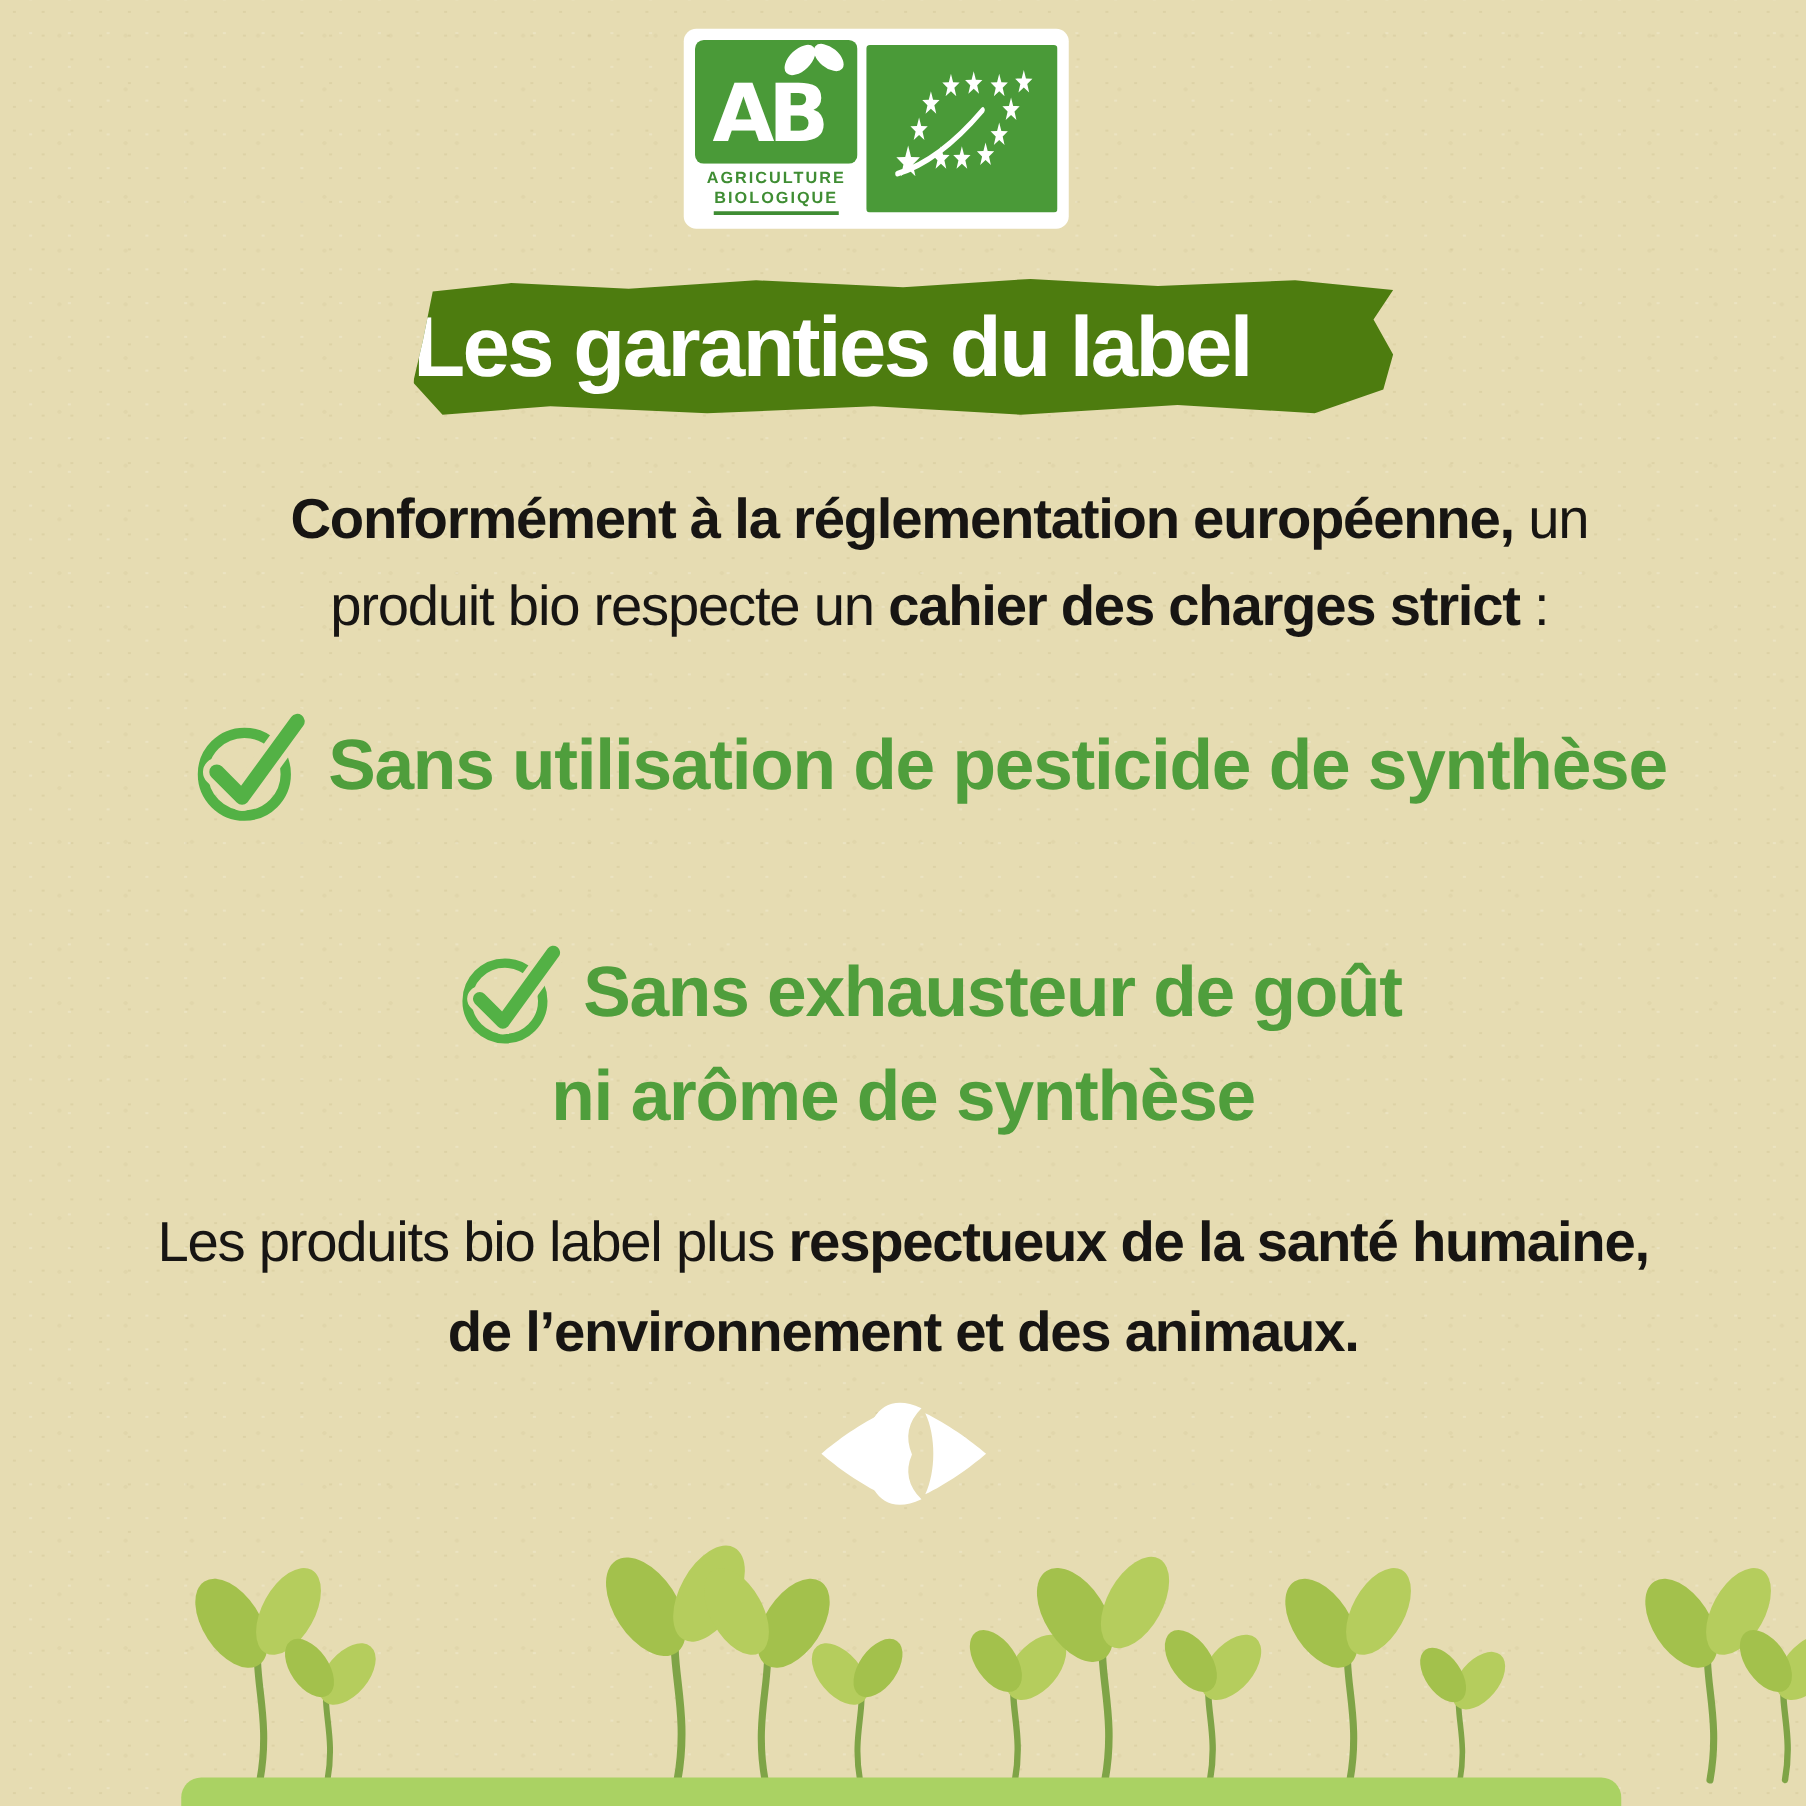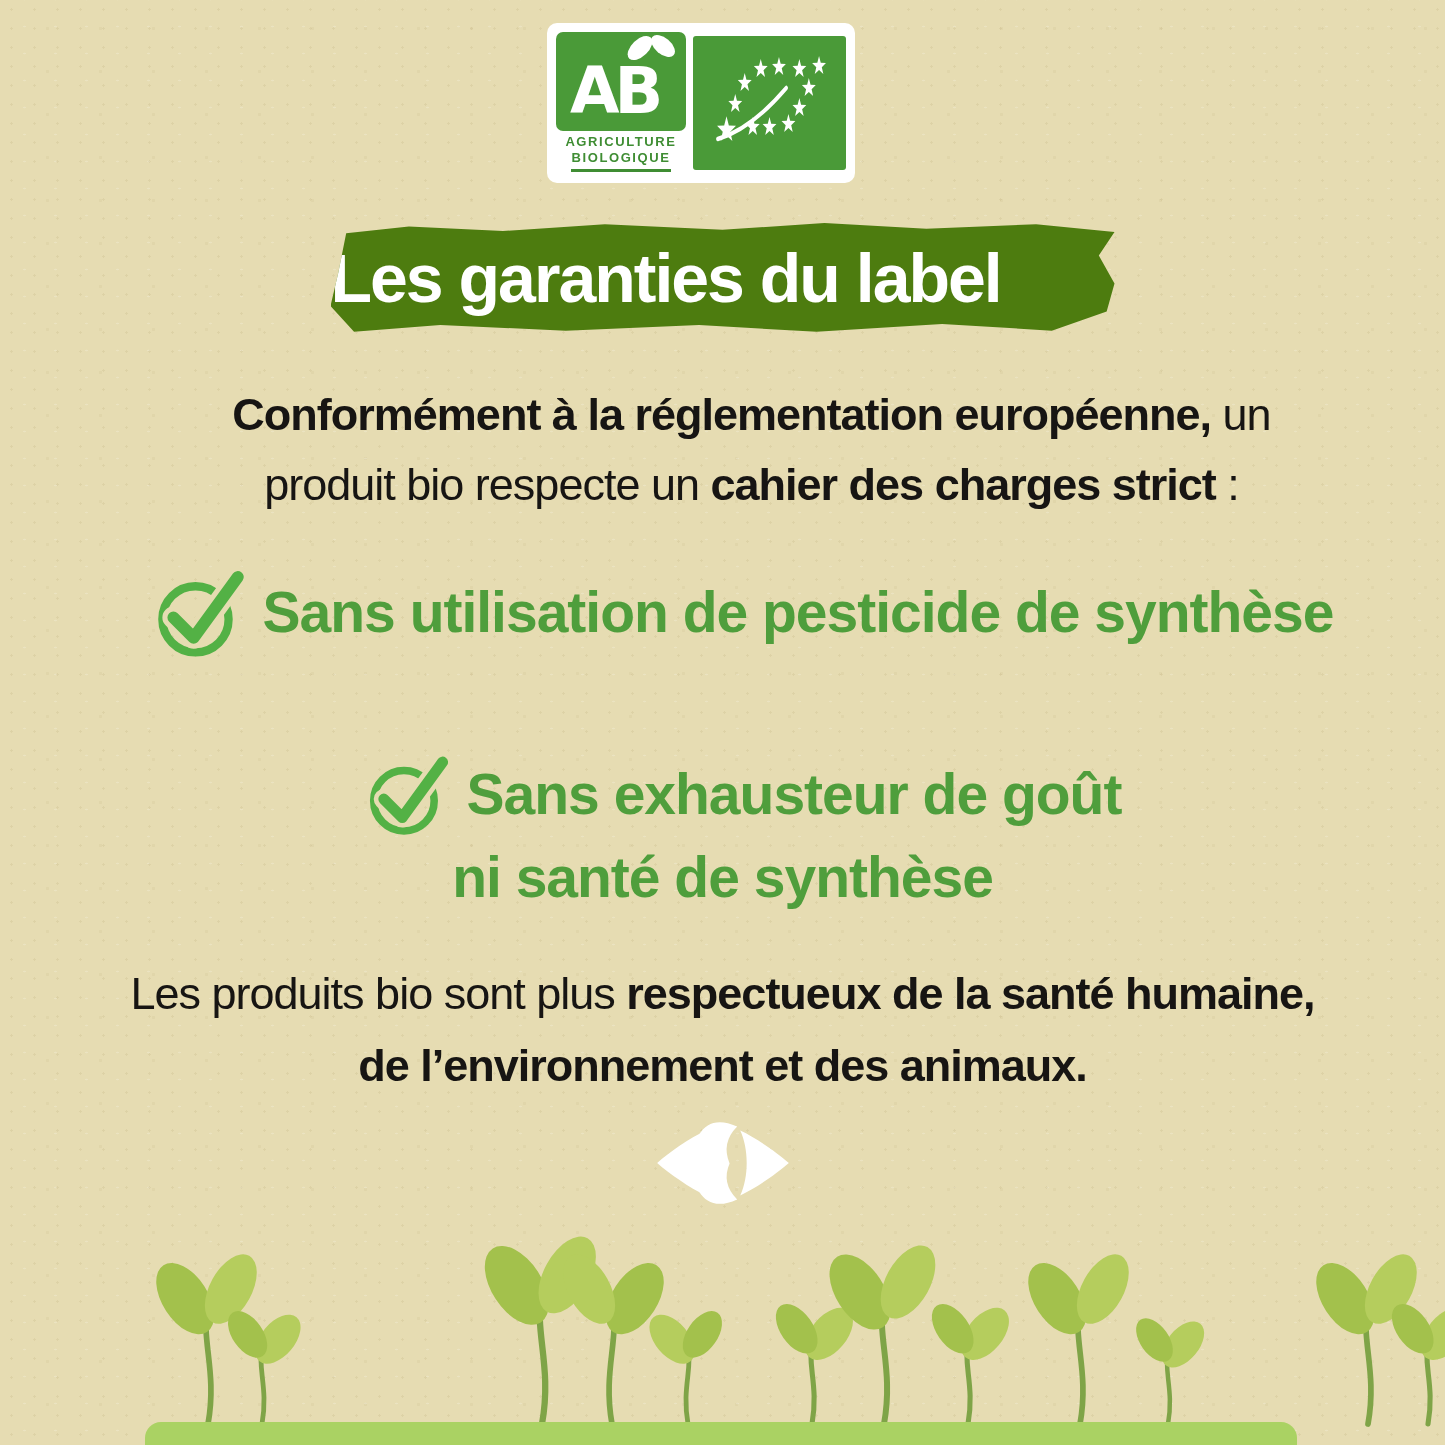--- a/index.html
+++ b/index.html
@@ -129,25 +129,25 @@
 
 <div class="z bullet bullet-1">
   <div class="row1">
     <svg class="check" width="84" height="84" viewBox="0 0 100 100" xmlns="http://www.w3.org/2000/svg">
       <circle cx="44" cy="58" r="36" fill="none" stroke="#53b145" stroke-width="9"></circle>
       <path d="M20,56 L42,78 L90,12" fill="none" stroke="#e6dcb2" stroke-width="24" stroke-linecap="round" stroke-linejoin="round"></path>
       <path d="M20,56 L42,78 L90,12" fill="none" stroke="#53b145" stroke-width="13" stroke-linecap="round" stroke-linejoin="round"></path>
     </svg>
     <span class="txt">Sans exhausteur de goût</span>
   </div>
-  <div class="row2">ni santé de synthèse</div>
+  <div class="row2">ni arôme de synthèse</div>
 </div>
 
 <div class="z para outro">
-  <div><span>Les produits bio sont plus </span><b>respectueux de la santé humaine,</b></div>
+  <div><span>Les produits bio label plus </span><b>respectueux de la santé humaine,</b></div>
   <div><b>de l’environnement et des animaux.</b></div>
 </div>
 
 <svg class="z carrefour" width="152" height="102" viewBox="0 0 300 200" xmlns="http://www.w3.org/2000/svg">
   <path fill="#ffffff" d="M116,36 C99,72 99,128 116,164 C84,149 44,121 20,100 C44,79 84,51 116,36 Z"></path>
   <path fill="#ffffff" d="M184,36 C201,72 201,128 184,164 C216,149 256,121 280,100 C256,79 216,51 184,36 Z"></path>
   <path fill="#ffffff" d="M178,28 C118,0 90,44 90,100 C90,156 118,200 178,172 Q146,140 163,101 Q146,60 178,28 Z"></path>
 </svg>
 
 <svg class="z ground" width="1445" height="215" viewBox="0 0 1445 215" xmlns="http://www.w3.org/2000/svg">

